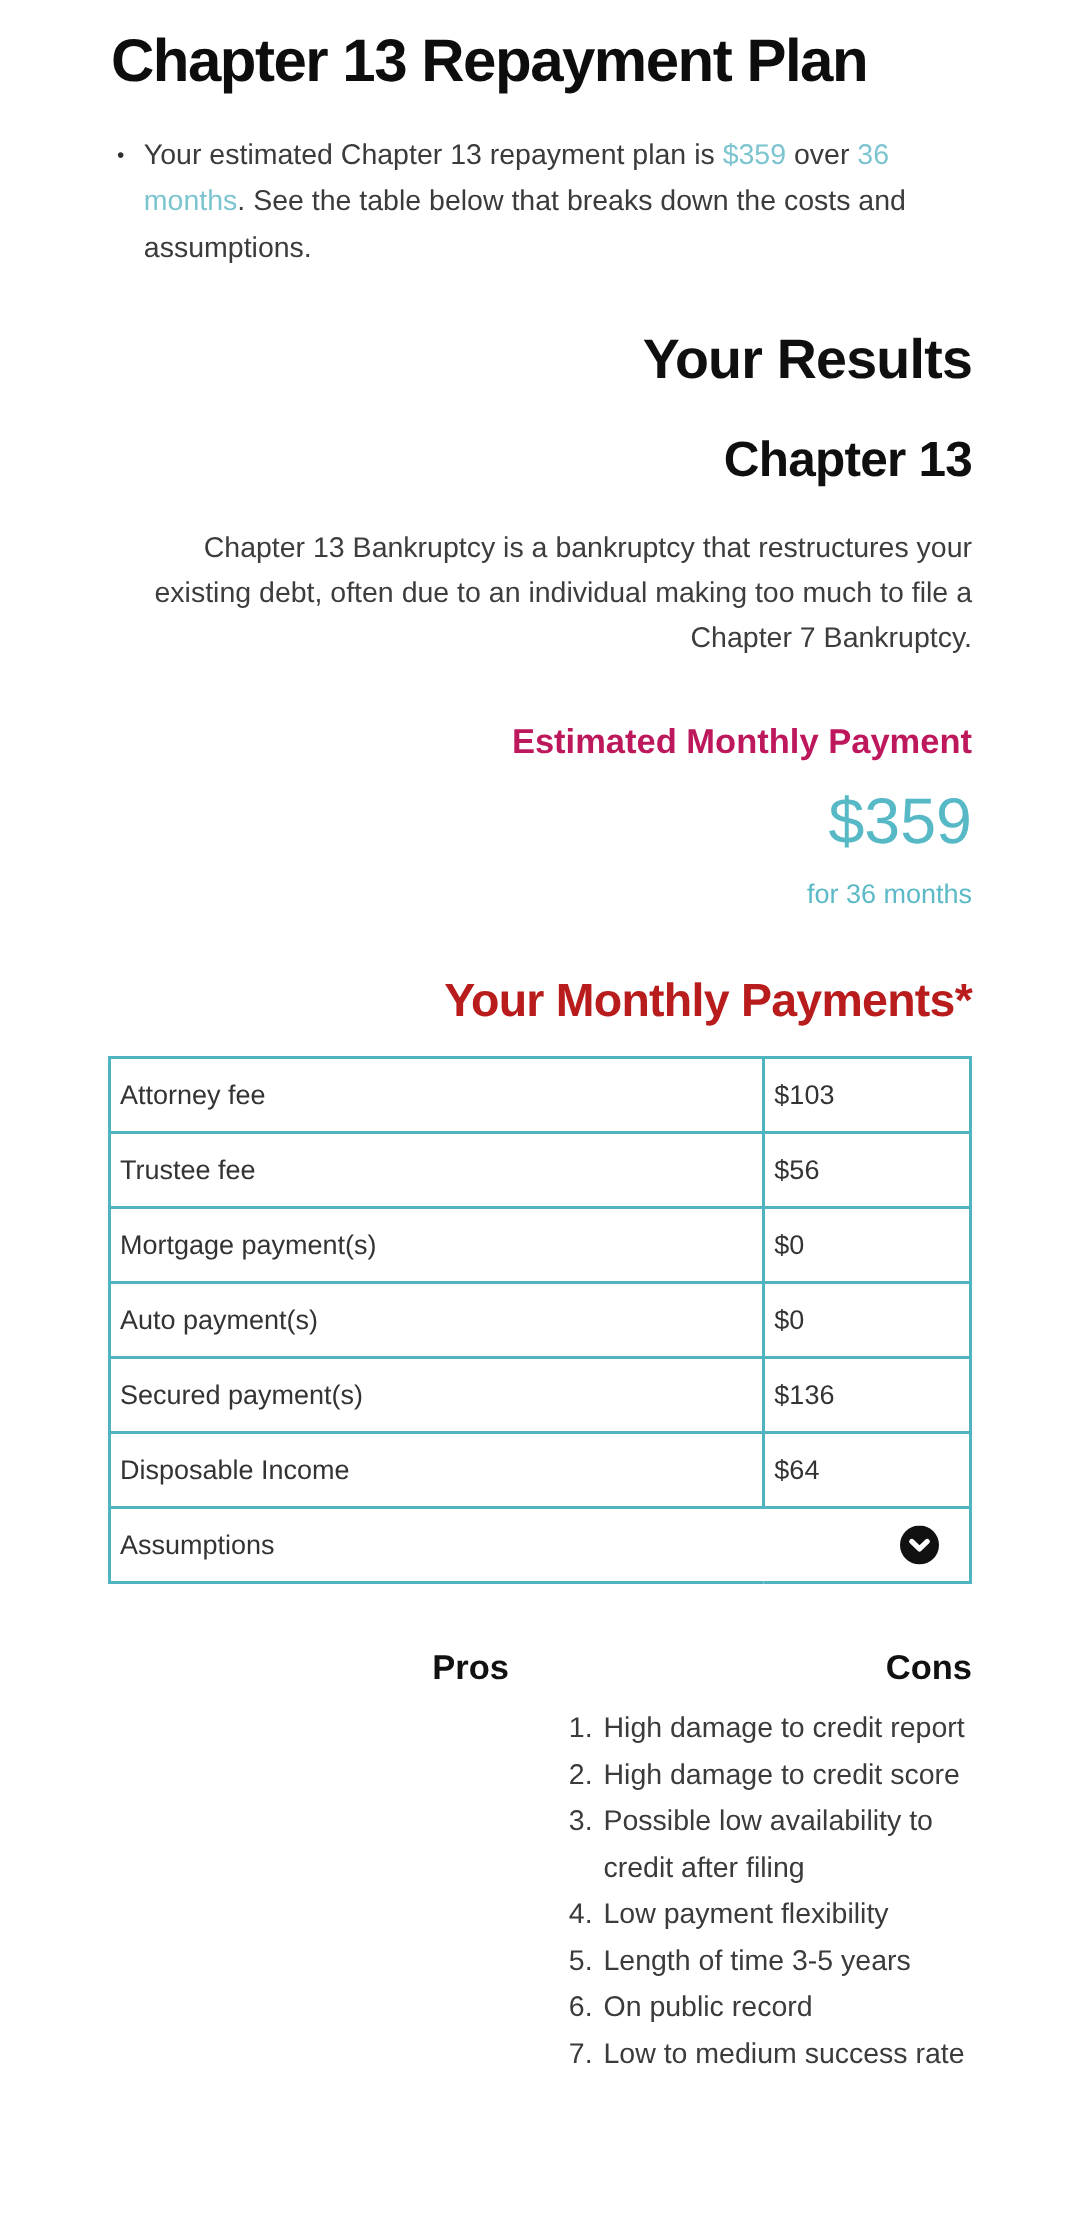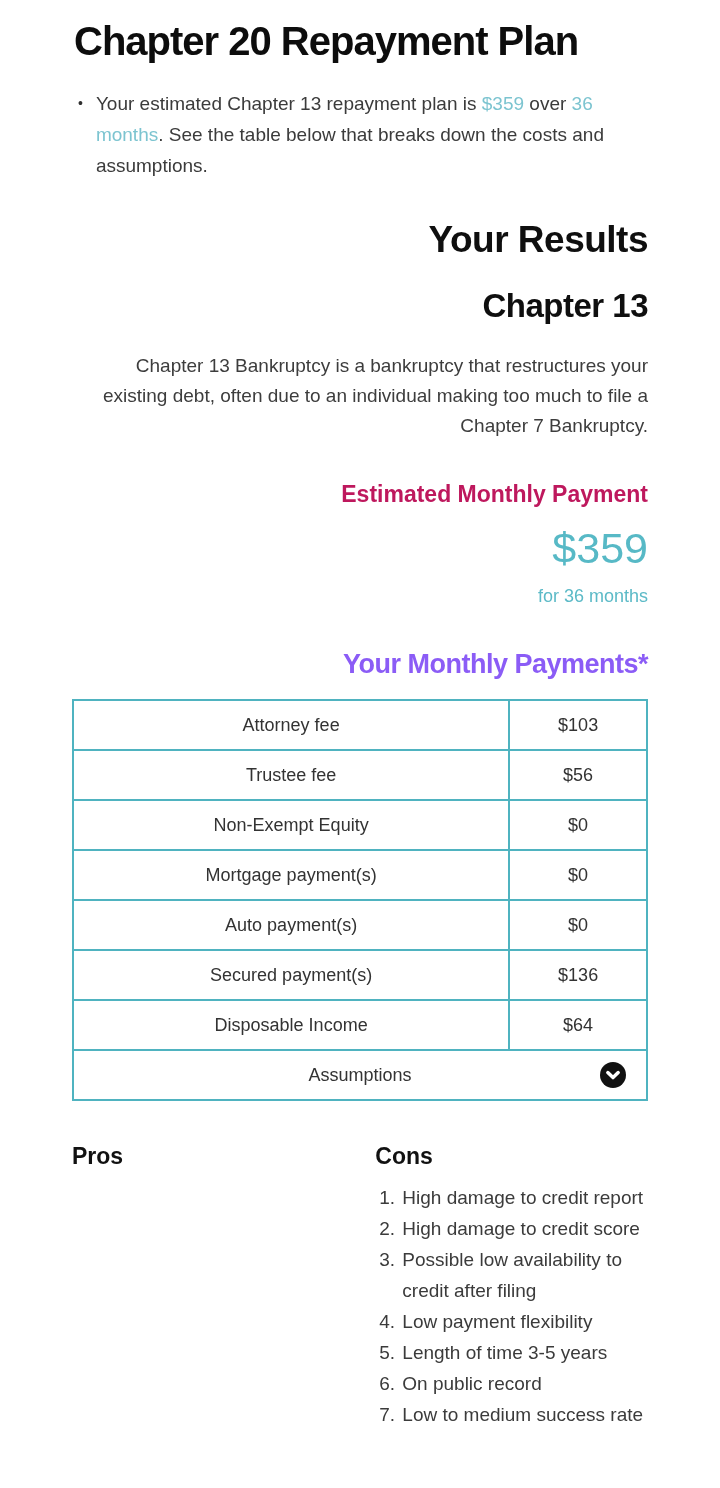--- a/index.html
+++ b/index.html
@@ -77,35 +77,35 @@
     color: #57b9c6;
     margin: 16px 0 0;
     font-weight: 400;
   }
   .payment-duration {
     font-size: 18px;
     color: #5cbac7;
     margin: 13px 0 0;
   }
   .table-heading {
-    font-size: 27px;
-    font-weight: 700;
-    color: #8b5cf6;
+    font-size: 31px;
+    font-weight: 700;
+    color: #b91c1c;
     margin: 42px 0 0;
     letter-spacing: -0.5px;
   }
   table.payments {
     width: 100%;
     border-collapse: collapse;
     margin-top: 19px;
   }
   table.payments td {
     border: 2px solid #4fb3c0;
     height: 48px;
-    text-align: center;
+    text-align: left;
     font-size: 18px;
     color: #333333;
     padding: 0 6px;
   }
   td.label-cell { width: 76%; }
   td.value-cell { width: 24%; }
   td.assumptions-cell {
     position: relative;
     cursor: pointer;
   }
@@ -118,41 +118,41 @@
     height: 26px;
   }
   
   .proscons {
     display: grid;
     grid-template-columns: 1fr 1.02fr;
     column-gap: 36px;
     margin-top: 14px;
   }
   .pc-heading {
-    text-align: left;
+    text-align: right;
     font-size: 23px;
     font-weight: 700;
     color: #111111;
     margin: 28px 0 0;
   }
   .pc-list {
     margin: 12px 0 0;
     padding-left: 25px;
     font-size: 19px;
     line-height: 31px;
     color: #3b3b3b;
   }
   .pc-list li { padding-left: 2px; }
 </style>
 </head>
 <body>
 
 <main class="page">
 
-  <h1 class="page-title">Chapter 20 Repayment Plan</h1>
+  <h1 class="page-title">Chapter 13 Repayment Plan</h1>
 
   <div class="intro">
     <span class="bullet">•</span>
     <p><span>Your estimated Chapter 13 repayment plan is </span><span class="teal-inline">$359</span><span> over </span><span class="teal-inline">36 months</span><span>. See the table below that breaks down the costs and assumptions.</span></p>
   </div>
 
   <h2 class="results-heading center">Your Results</h2>
 
   <h3 class="results-subheading center">Chapter 13</h3>
 
@@ -168,24 +168,20 @@
 
   <table class="payments">
     <tbody>
       <tr>
         <td class="label-cell">Attorney fee</td>
         <td class="value-cell">$103</td>
       </tr>
       <tr>
         <td class="label-cell">Trustee fee</td>
         <td class="value-cell">$56</td>
-      </tr>
-      <tr>
-        <td class="label-cell">Non-Exempt Equity</td>
-        <td class="value-cell">$0</td>
       </tr>
       <tr>
         <td class="label-cell">Mortgage payment(s)</td>
         <td class="value-cell">$0</td>
       </tr>
       <tr>
         <td class="label-cell">Auto payment(s)</td>
         <td class="value-cell">$0</td>
       </tr>
       <tr>

